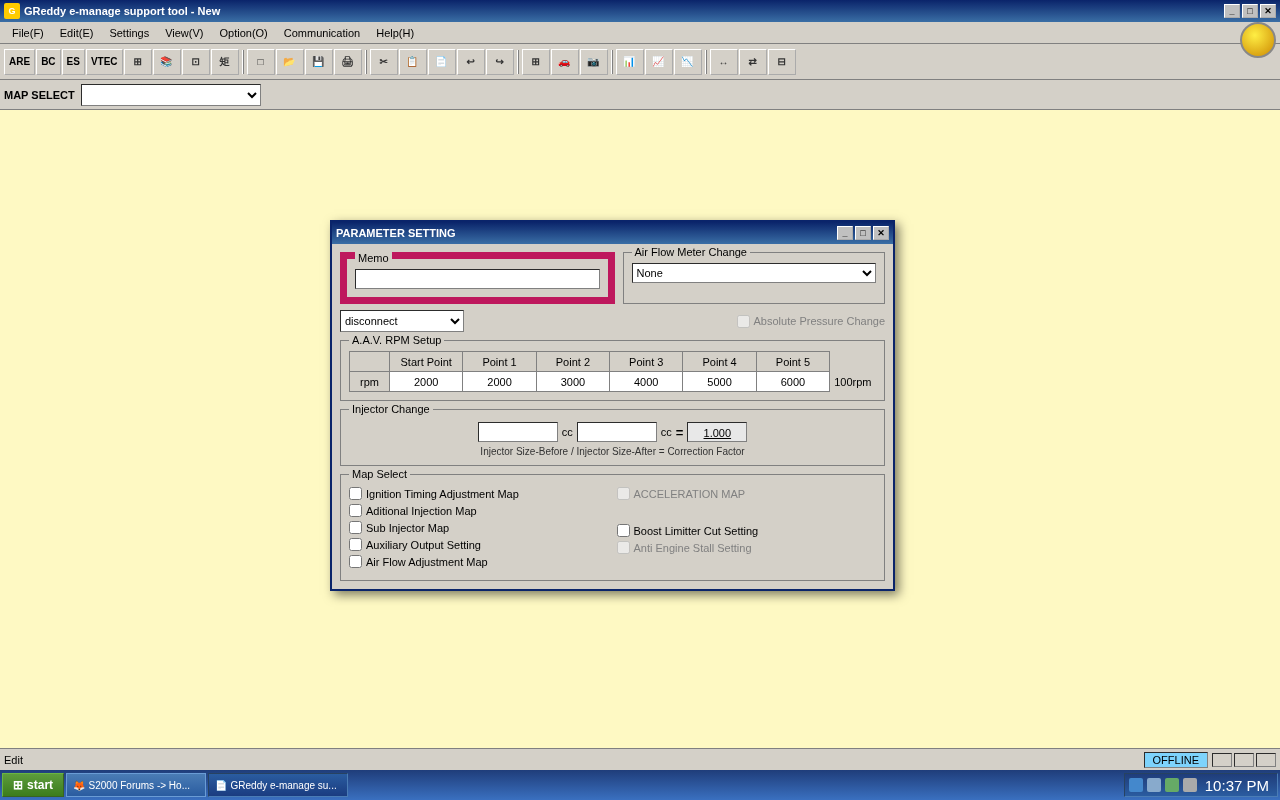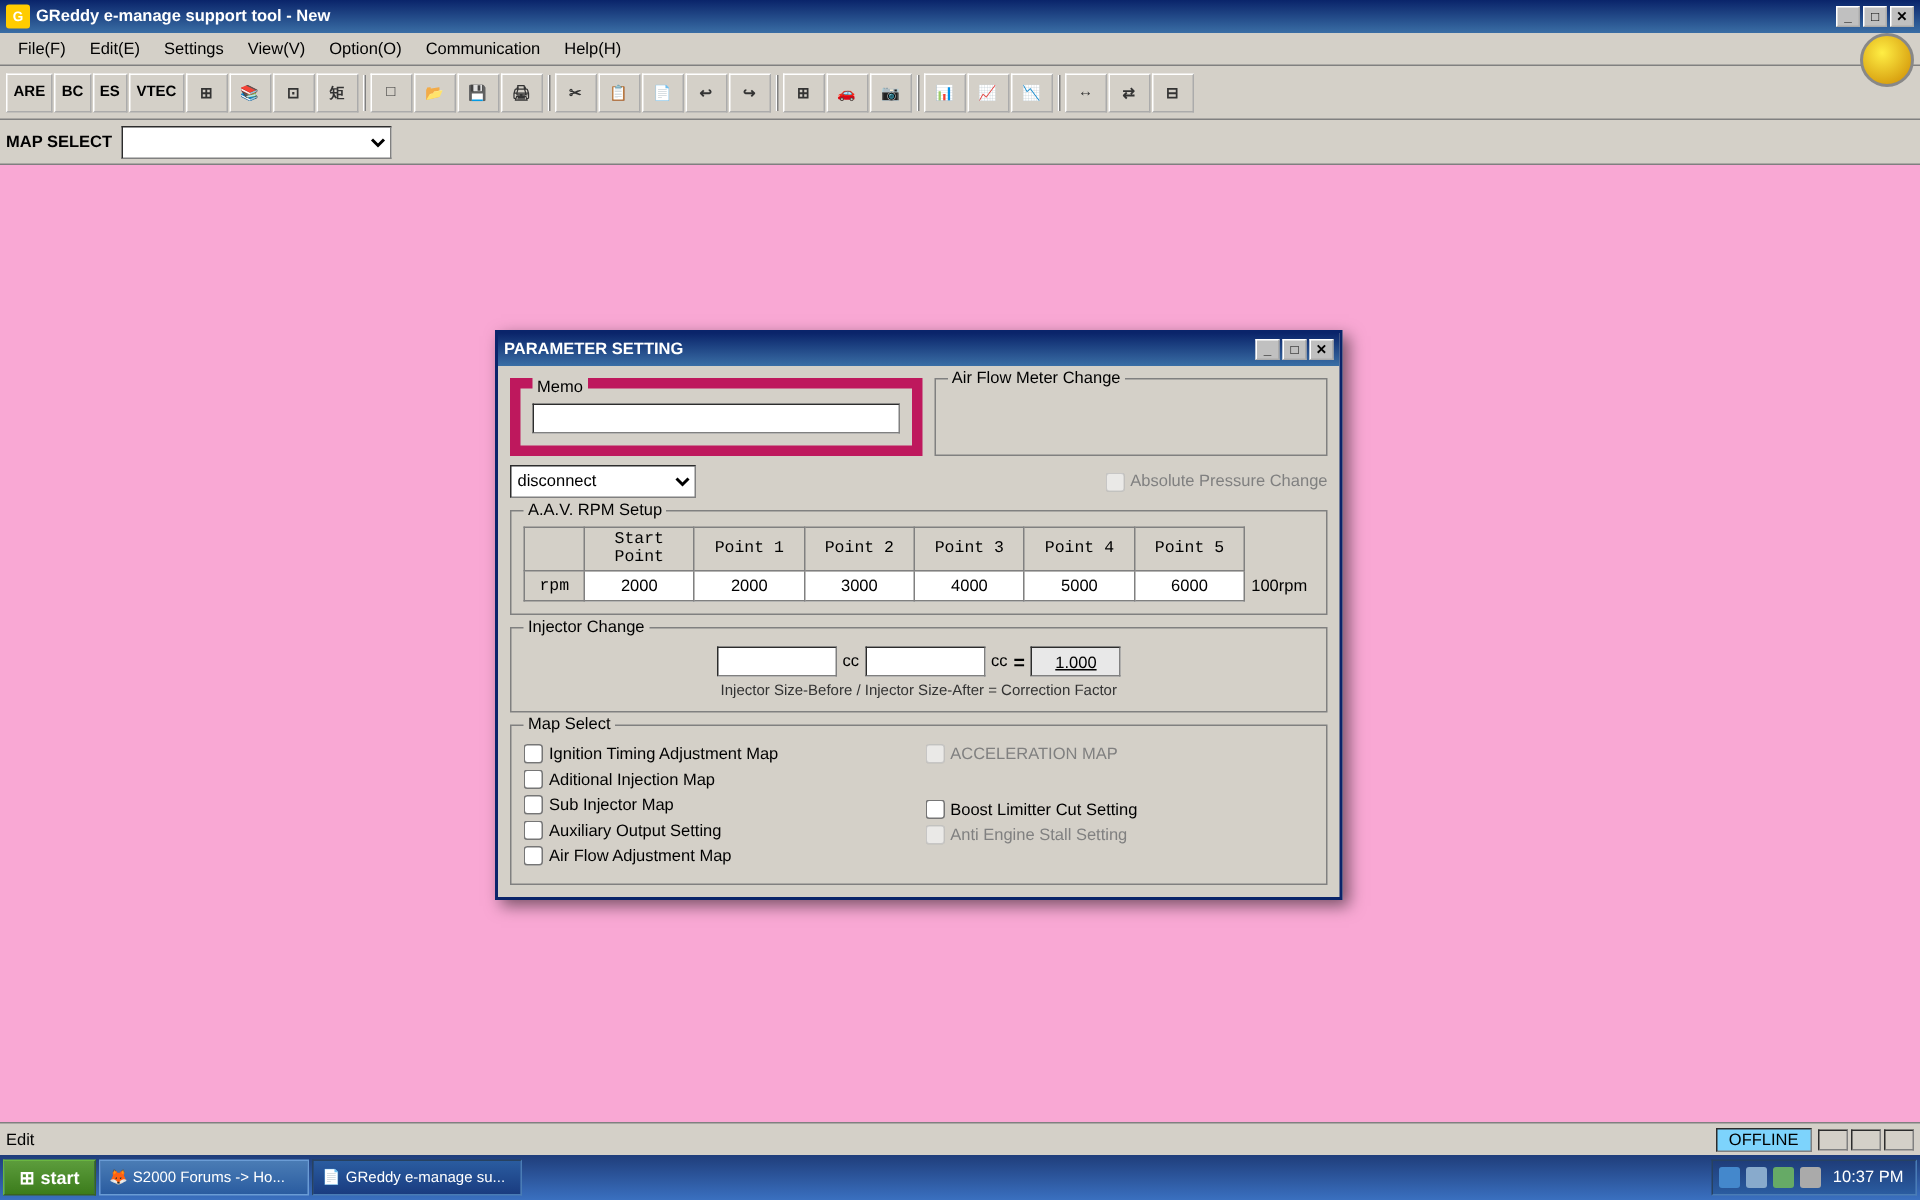--- a/index.html
+++ b/index.html
@@ -133,21 +133,21 @@
     .map-select-dropdown {
       width: 180px;
       height: 22px;
       background: white;
       border: 1px inset #808080;
       font-size: 11px;
     }
 
     
     .main-area {
-      background: #f9a8d4;
+      background: #fef9c3;
       width: 1280px;
       height: calc(800px - 22px - 22px - 36px - 30px - 30px);
       position: relative;
     }
 
     
     .status-bar {
       position: absolute;
       bottom: 30px;
       left: 0;
@@ -218,21 +218,21 @@
       display: flex;
       align-items: center;
       height: 24px;
       background: linear-gradient(to bottom, #1f3d7a, #2a5ca0);
       border: 1px inset #4a7cb5;
       padding: 0 4px;
       gap: 4px;
     }
     .taskbar-time {
       color: white;
-      font-size: 11px;
+      font-size: 15px;
       padding: 0 4px;
     }
     .tray-icon {
       width: 16px;
       height: 16px;
       background: #555;
       border-radius: 2px;
     }
 
     
@@ -302,21 +302,20 @@
     .rpm-table td {
       border: 1px solid #808080;
       padding: 2px 4px;
       text-align: center;
       background: white;
       height: 20px;
     }
     .rpm-table td.label-cell {
       background: #d4d0c8;
       font-weight: normal;
-      font-family: Liberation Mono, monospace;
     }
     .rpm-table td.unit-cell {
       background: #d4d0c8;
       border: none;
     }
     .injector-result {
       width: 60px;
       height: 20px;
       border: 1px inset #808080;
       background: #e8e8e8;
@@ -450,20 +449,25 @@
 
       <div style="display:flex; gap:8px; margin-bottom:6px;">
 
         <div style="flex:1; border:7px solid #be185d; padding:4px 8px 8px 8px; position:relative;">
           <span style="position:absolute; top:-7px; left:8px; background:#d4d0c8; padding:0 3px; font-size:11px;">Memo</span>
           <input type="text" class="text-input" style="margin-top: 6px; width: 100%;">
         </div>
 
         <div style="flex:1; border:1px solid #808080; padding:4px 8px 8px 8px; position:relative;">
           <span style="position:absolute; top:-7px; left:8px; background:#d4d0c8; padding:0 3px; font-size:11px;">Air Flow Meter Change</span>
+          <div style="display:flex; align-items:center; margin-top:6px;">
+            <select class="dropdown-select">
+              <option>None</option>
+            </select>
+          </div>
         </div>
       </div>
 
       <div class="disconnect-row">
         <select class="disconnect-select">
           <option>disconnect</option>
         </select>
         <div style="flex:1; display:flex; align-items:center; justify-content:flex-end; gap:4px;">
           <input type="checkbox" disabled="" style="">
           <label style="color:#808080; font-size:11px;">Absolute Pressure Change</label>

